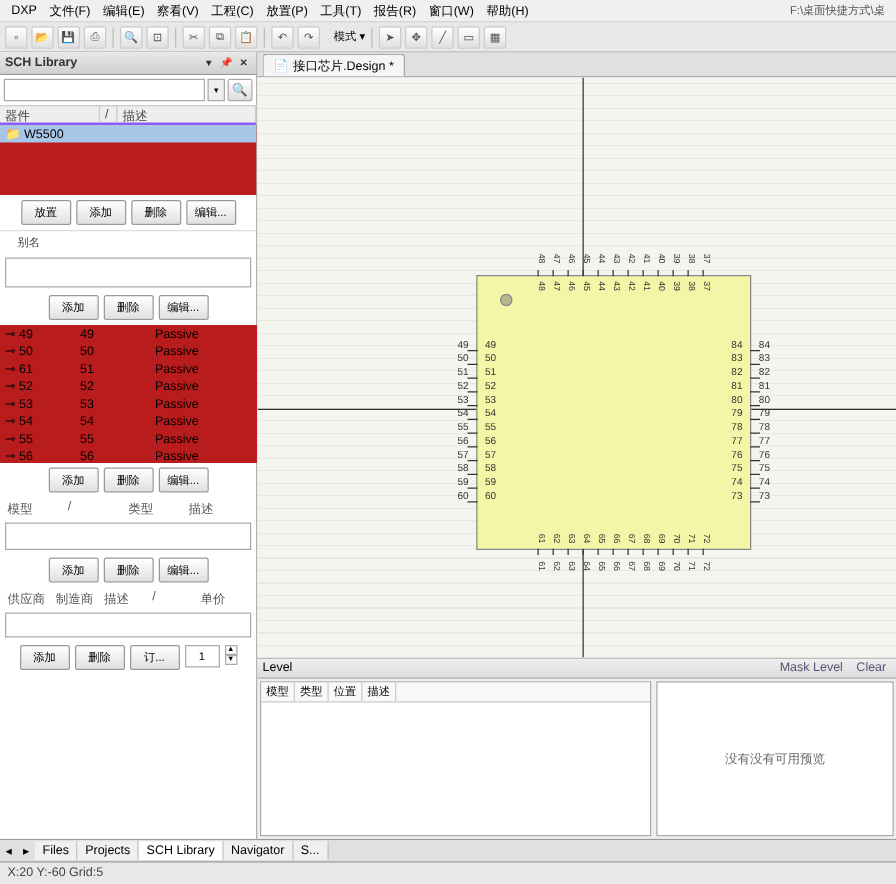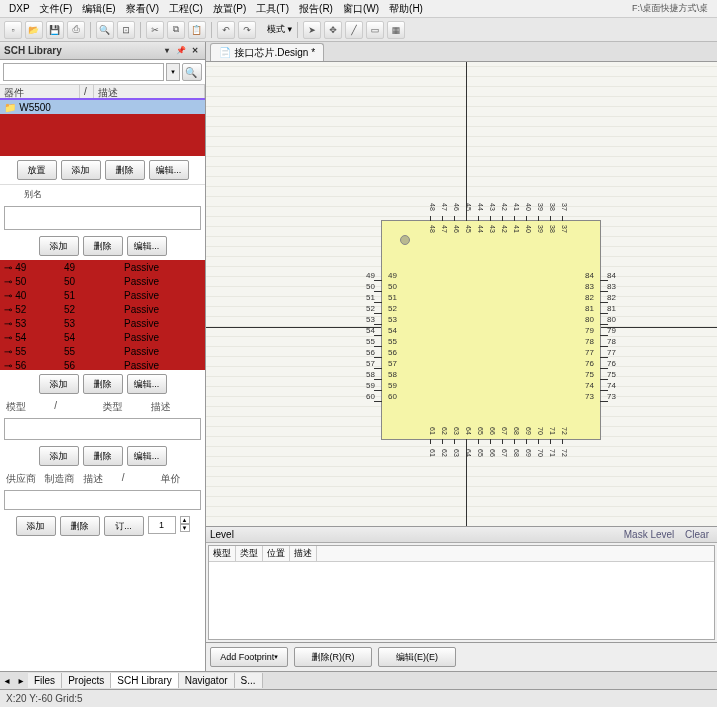--- a/index.html
+++ b/index.html
@@ -22,21 +22,21 @@
 .list-hdr{height:16px;background:#eee;border-top:1px solid #ccc;border-bottom:2px solid #8b5cf6;display:flex;font-size:9px;color:#444}
 .list-hdr div{padding:1px 4px;border-right:1px solid #ccc}
 .list-body{background:#b91c1c;overflow:auto}
 .list-body.h56{height:56px}
 .list-body.h110{height:110px}
 .list-row{display:flex;height:14px;align-items:center;font-size:9px}
 .list-row.sel{background:#a8c6e8}
 .list-row div{padding:0 4px;overflow:hidden;white-space:nowrap}
 .btn-row{display:flex;gap:4px;padding:4px;justify-content:center}
 .btn{height:20px;min-width:40px;padding:0 6px;border:1px solid #999;background:linear-gradient(#fff,#e0e0e0);border-radius:2px;display:flex;align-items:center;justify-content:center;font-size:9px}
-.section-lbl{padding:3px 24px;font-size:9px;color:#444;border-top:1px solid #ddd}
+.section-lbl{padding:3px 14px;font-size:9px;color:#444;border-top:1px solid #ddd}
 .col-lbls{display:flex;font-size:9px;color:#555;padding:2px 6px;gap:0}
 .col-lbls span{flex:1}
 .white-box{margin:2px 4px;border:1px solid #aaa;background:#fff}
 .right-area{flex:1;display:flex;flex-direction:column}
 .doc-tabs{height:20px;background:#e0e0e0;border-bottom:1px solid #999;display:flex;align-items:end;padding:0 4px}
 .doc-tab{height:18px;padding:2px 8px;background:#f5f5f5;border:1px solid #aaa;border-bottom:none;border-radius:3px 3px 0 0;font-size:9px;display:flex;align-items:center;gap:3px}
 .canvas{flex:1;position:relative;background:repeating-linear-gradient(0deg,#f5f5f0,#f5f5f0 9px,#e8e8e0 9px,#e8e8e0 10px),repeating-linear-gradient(90deg,#f5f5f0,#f5f5f0 9px,#e8e8e0 9px,#e8e8e0 10px);overflow:hidden}
 .crosshair-h{position:absolute;left:0;right:0;top:265px;height:1px;background:#333}
 .crosshair-v{position:absolute;top:0;bottom:0;left:260px;width:1px;background:#333}
 .chip{position:absolute;left:175px;top:158px;width:220px;height:220px;background:#f5f5a8;border:1px solid #888}
@@ -148,21 +148,21 @@
           <div style="width:60px">⊸ 49</div>
           <div style="width:60px">49</div>
           <div style="flex:1">Passive</div>
         </div>
         <div class="list-row">
           <div style="width:60px">⊸ 50</div>
           <div style="width:60px">50</div>
           <div style="flex:1">Passive</div>
         </div>
         <div class="list-row">
-          <div style="width:60px">⊸ 40</div>
+          <div style="width:60px">⊸ 61</div>
           <div style="width:60px">51</div>
           <div style="flex:1">Passive</div>
         </div>
         <div class="list-row">
           <div style="width:60px">⊸ 52</div>
           <div style="width:60px">52</div>
           <div style="flex:1">Passive</div>
         </div>
         <div class="list-row">
           <div style="width:60px">⊸ 53</div>
@@ -394,26 +394,24 @@
       </div>
       <div class="editor-body">
         <div class="editor-left">
           <div class="ed-cols">
             <div>模型</div>
             <div>类型</div>
             <div>位置</div>
             <div>描述</div>
           </div>
         </div>
-      </div>
-      <div class="ed-btns" id="ed-btns">
-          <div class="btn" style="min-width: 78px;">Add Footprint <span style="font-size:7px">▾</span></div>
-          <div class="btn" style="min-width: 78px;">删除(R)(R)</div>
-          <div class="btn" style="min-width: 78px;">编辑(E)(E)</div>
-        </div>
+        <div class="editor-right">
+          <span>没有没有可用预览</span>
+        </div>
+      </div>
     </div>
   </div>
 </div>
 
 <div class="bottom-tabs">
   <div class="nav">◂</div>
   <div class="nav">▸</div>
   <div class="tab">Files</div>
   <div class="tab">Projects</div>
   <div class="tab active">SCH Library</div>

